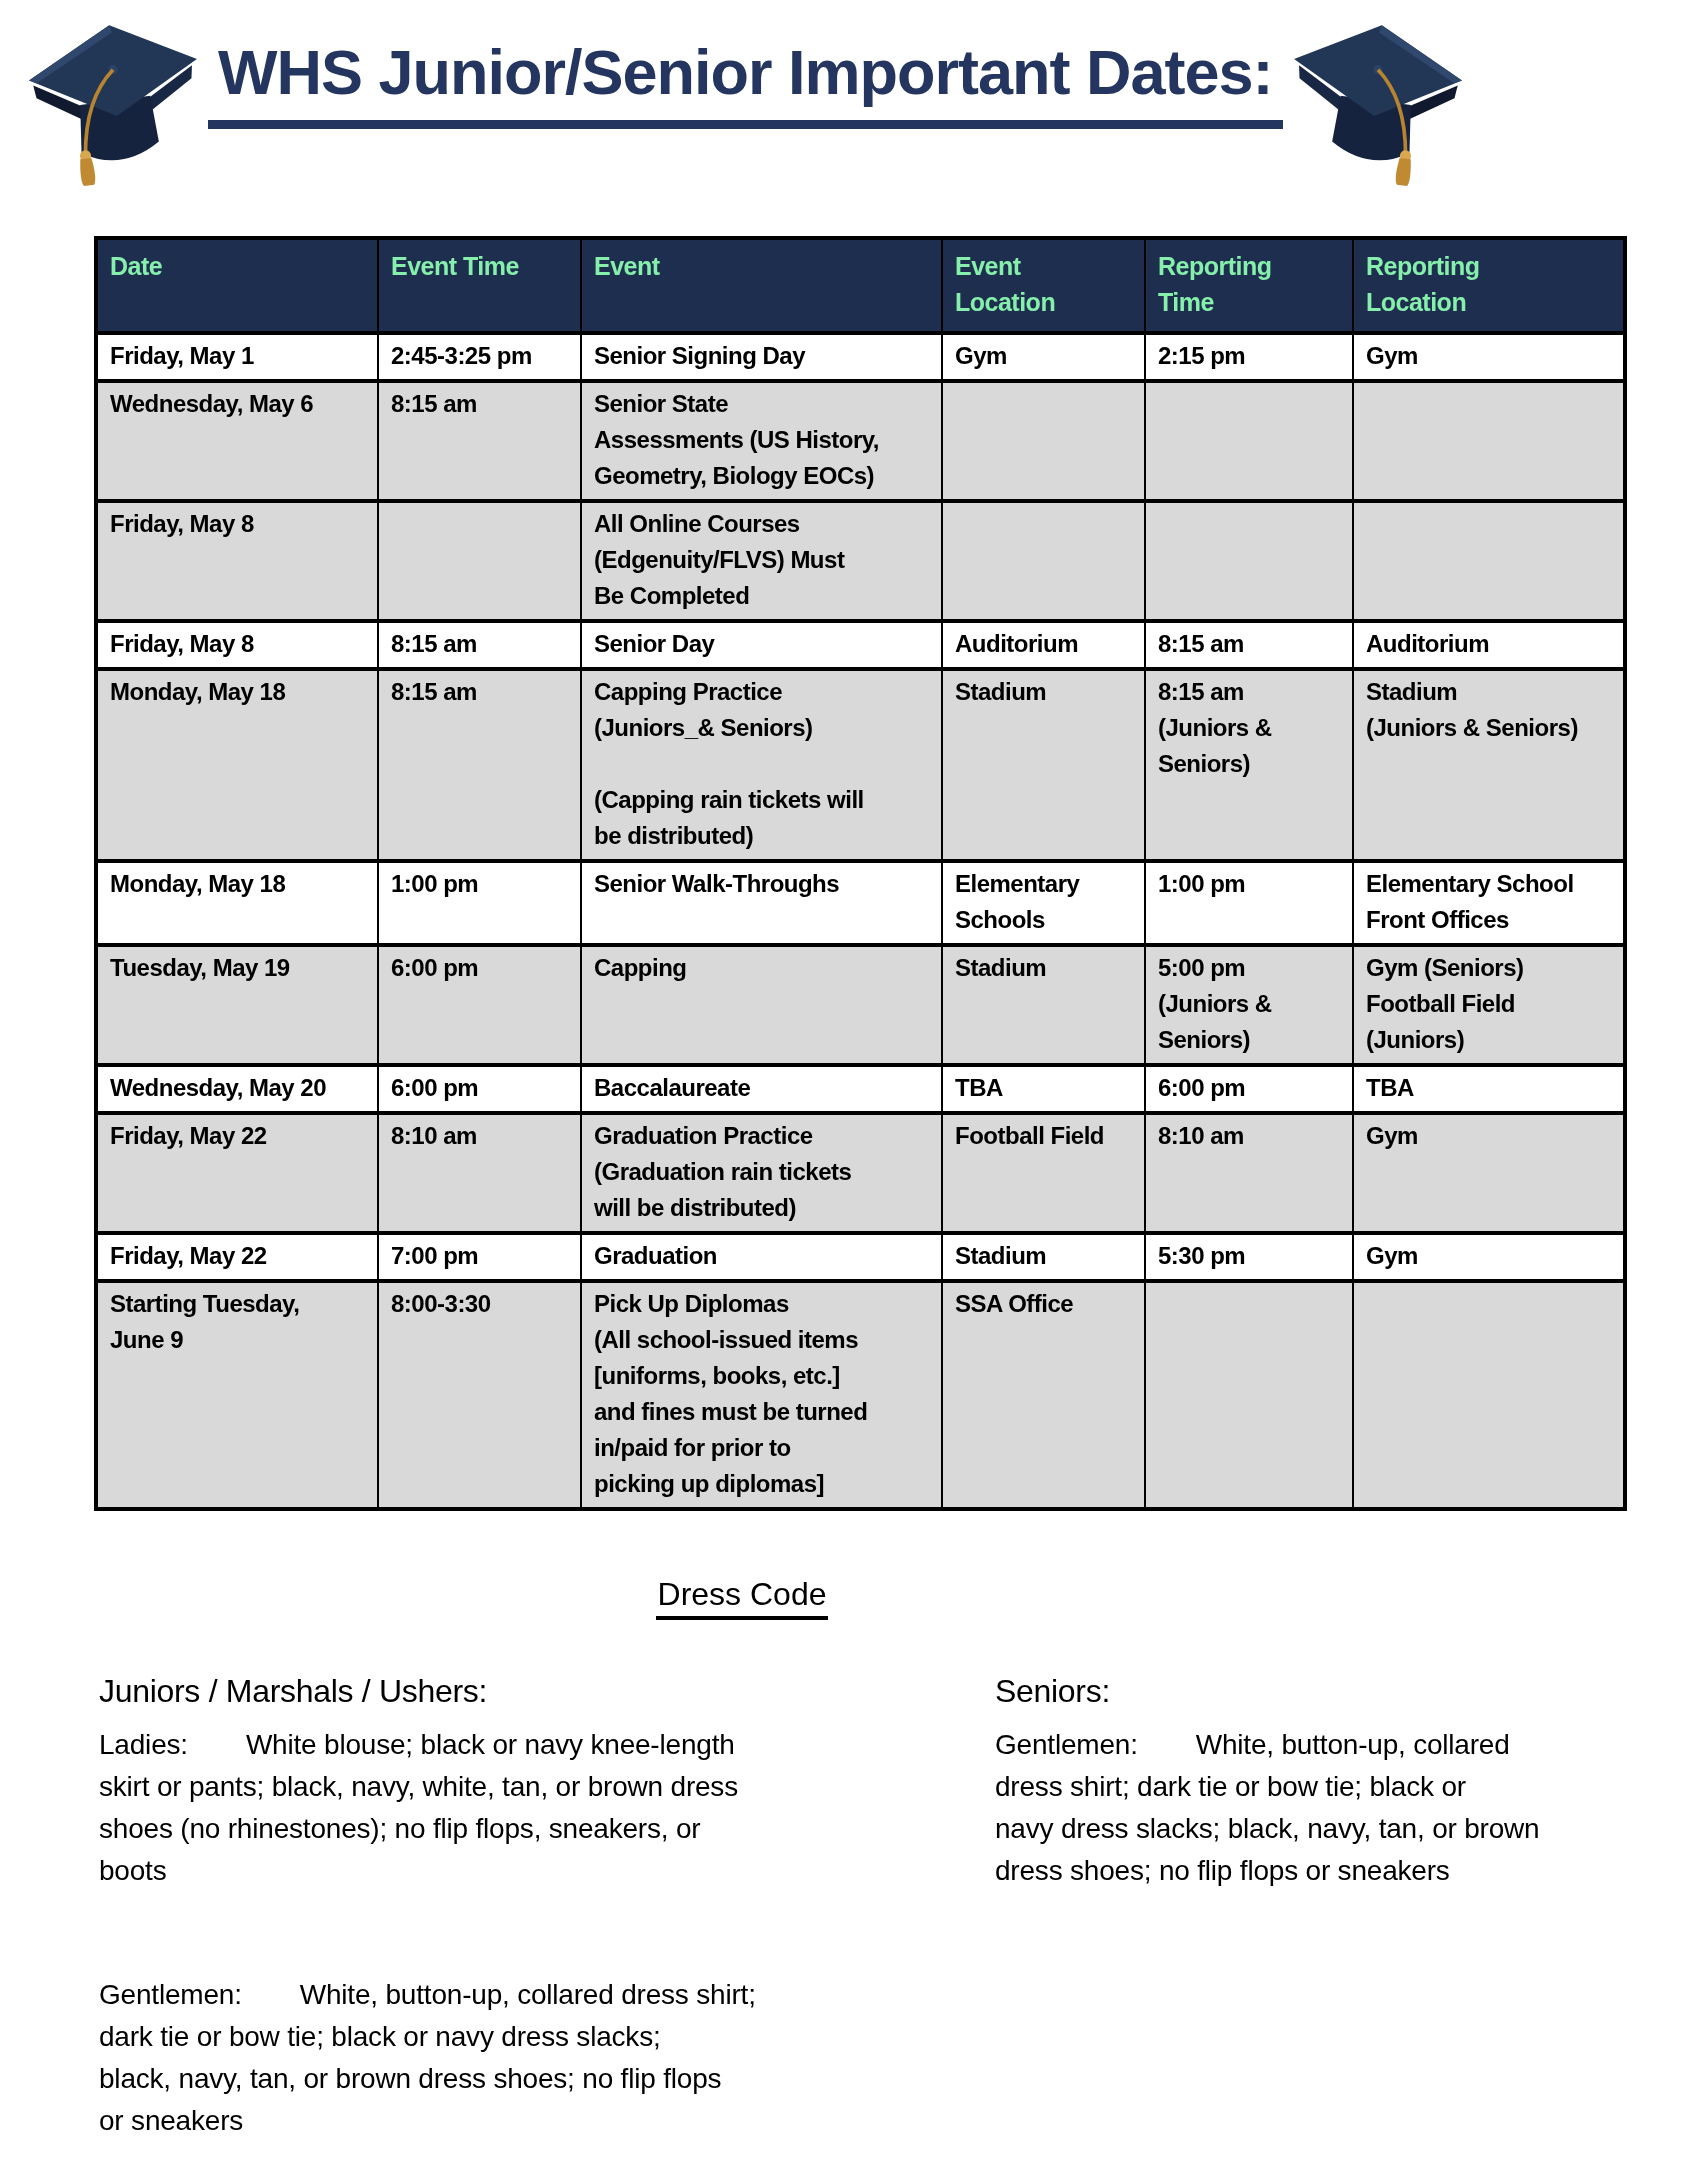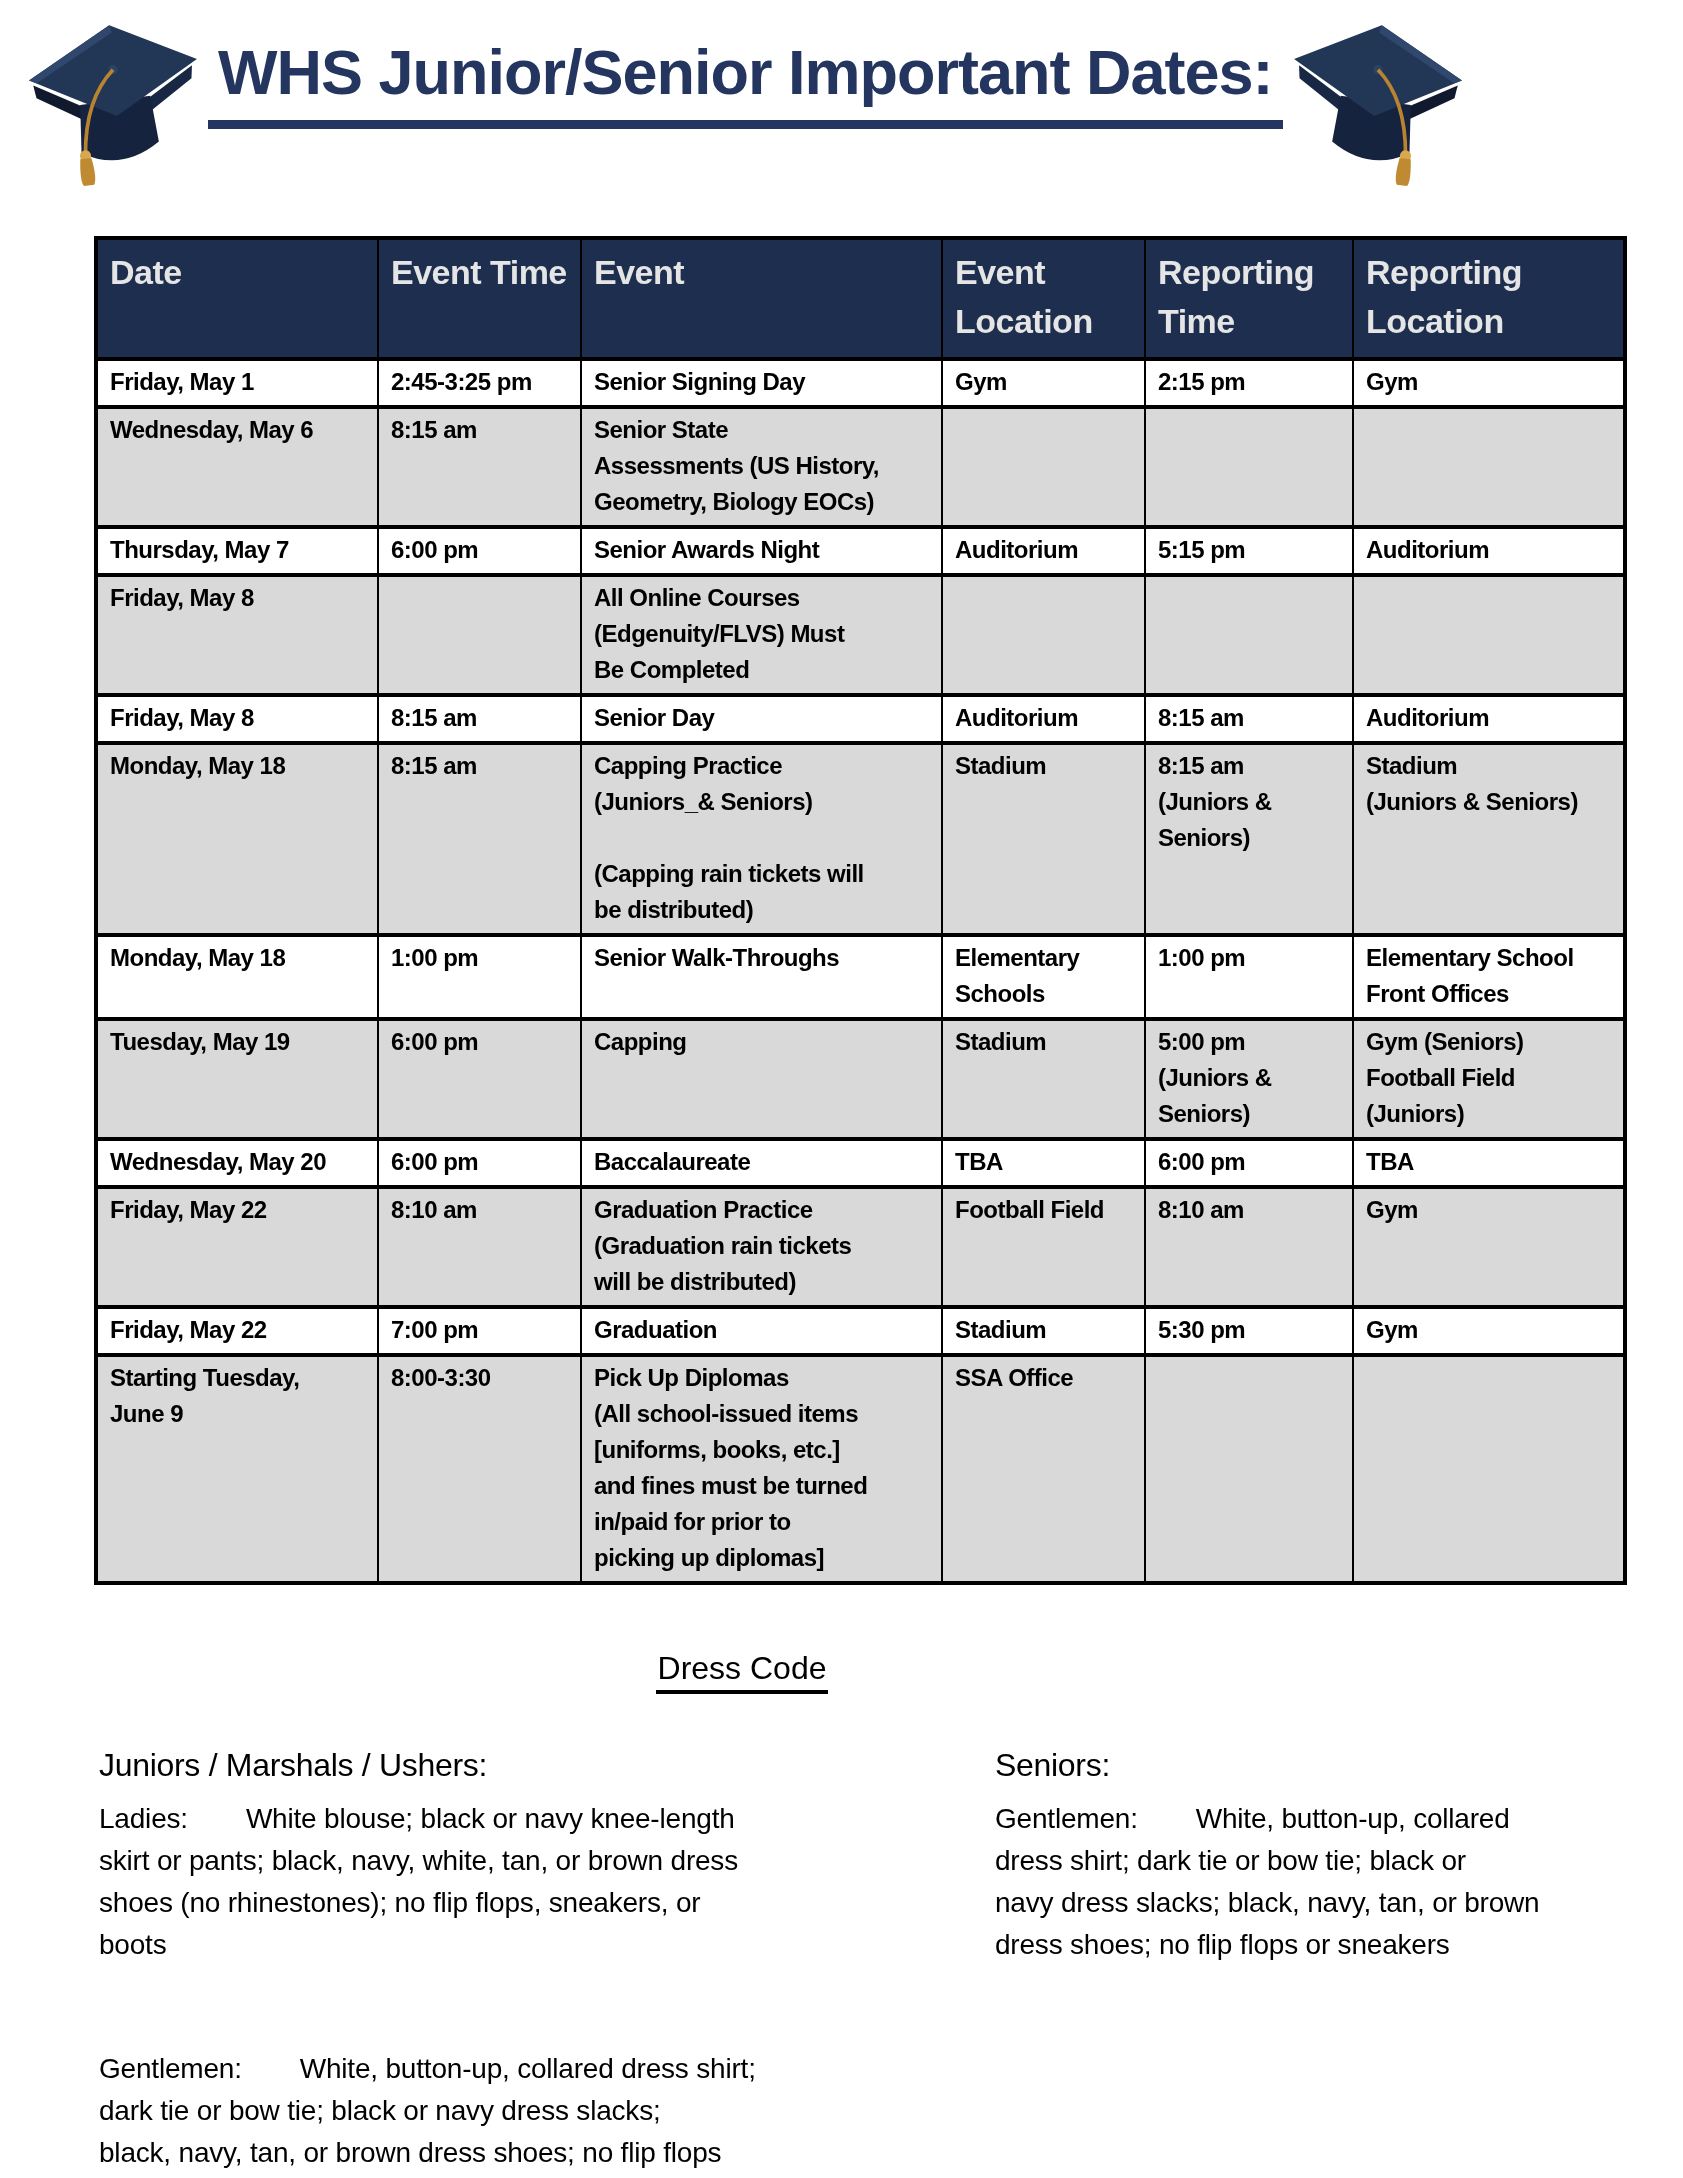--- a/index.html
+++ b/index.html
@@ -48,21 +48,21 @@
   col.c-rloc { width: 272px; }
   .events th, .events td {
     border: 2px solid var(--border-color, #000);
     border-top-width: 4px; border-bottom-width: 4px;
     vertical-align: top; text-align: left;
     white-space: pre-line;
     font-weight: bold; letter-spacing: -0.5px;
   }
   .events th {
     background: var(--header-bg, #1e2e4e);
-    color: #e5e5e5; font-size: 34px; line-height: 1.45;
+    color: #86efac; font-size: 25px; line-height: 1.45;
     padding: 8px 12px 10px 12px;
     height: 89px;
   }
   .events td {
     font-size: 24px; line-height: 1.5;
     padding: 3px 12px 5px 12px;
   }
   .events tr.shaded td { background: var(--row-shaded, #d9d9d9); }
 
   
@@ -161,28 +161,20 @@
         <tr class="shaded">
       <td>Wednesday, May 6</td>
       <td>8:15 am</td>
       <td>Senior State
 Assessments (US History,
 Geometry, Biology EOCs)</td>
       <td></td>
       <td></td>
       <td></td>
     </tr>
-        <tr>
-      <td>Thursday, May 7</td>
-      <td>6:00 pm</td>
-      <td>Senior Awards Night</td>
-      <td>Auditorium</td>
-      <td>5:15 pm</td>
-      <td>Auditorium</td>
-    </tr>
         <tr class="shaded">
       <td>Friday, May 8</td>
       <td></td>
       <td>All Online Courses
 (Edgenuity/FLVS) Must
 Be Completed</td>
       <td></td>
       <td></td>
       <td></td>
     </tr>

